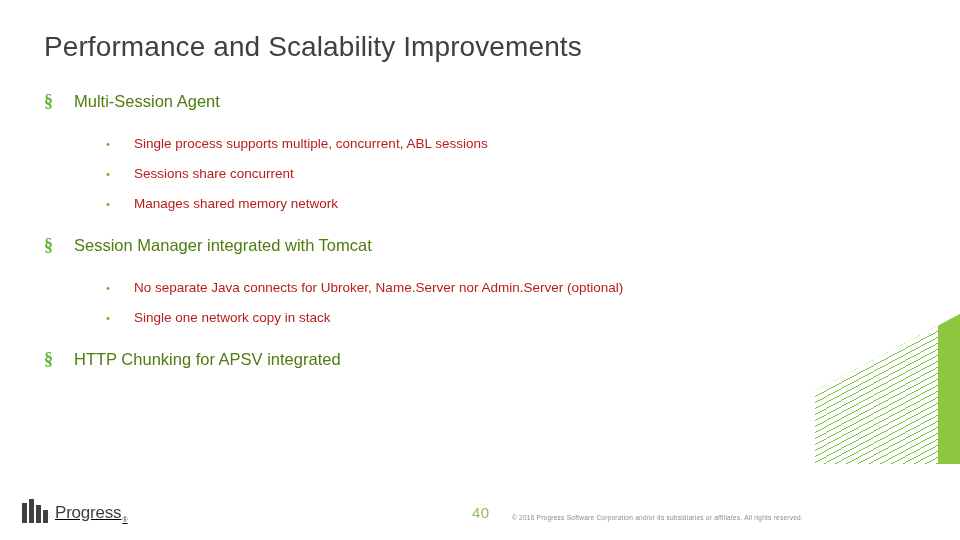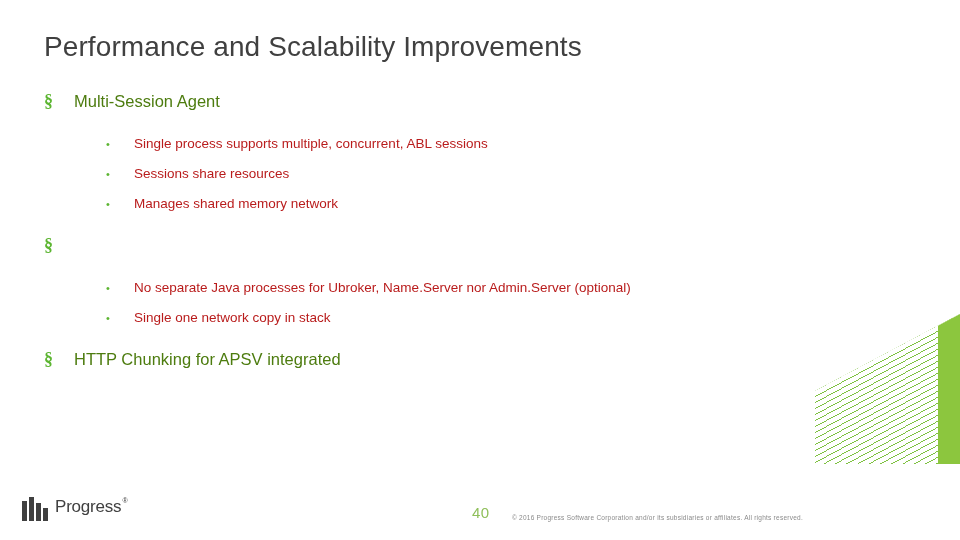--- a/index.html
+++ b/index.html
@@ -124,22 +124,23 @@
     transform: skewY(-28deg);
     transform-origin: right bottom;
   }
 
   
   .logo {
     position: absolute;
     left: 22px;
     bottom: 17px;
     display: flex;
-    align-items: flex-start;
+    align-items: flex-end;
     height: 26px;
+    text-decoration: underline;
   }
   .logo .mark {
     width: 26px;
     height: 24px;
     position: relative;
     margin-right: 7px;
   }
   .logo .mark i {
     position: absolute;
     display: block;
@@ -196,37 +197,38 @@
     </div>
     <div class="sp-after-l1"></div>
 
     <div class="l2">
       <span class="bullet">•</span>
       <span class="text">Single process supports multiple, concurrent, ABL sessions</span>
     </div>
 
     <div class="l2">
       <span class="bullet">•</span>
-      <span class="text">Sessions share resources</span>
+      <span class="text">Sessions share concurrent</span>
     </div>
 
     <div class="l2">
       <span class="bullet">•</span>
       <span class="text">Manages shared memory network</span>
     </div>
     <div class="sp-after-group"></div>
 
     <div class="l1">
       <span class="bullet">§</span>
+      <span class="text">Session Manager integrated with Tomcat</span>
     </div>
     <div class="sp-after-l1"></div>
 
     <div class="l2">
       <span class="bullet">•</span>
-      <span class="text">No separate Java processes for Ubroker, Name.Server nor Admin.Server (optional)</span>
+      <span class="text">No separate Java connects for Ubroker, Name.Server nor Admin.Server (optional)</span>
     </div>
 
     <div class="l2">
       <span class="bullet">•</span>
       <span class="text">Single one network copy in stack</span>
     </div>
     <div class="sp-after-group"></div>
 
     <div class="l1">
       <span class="bullet">§</span>

